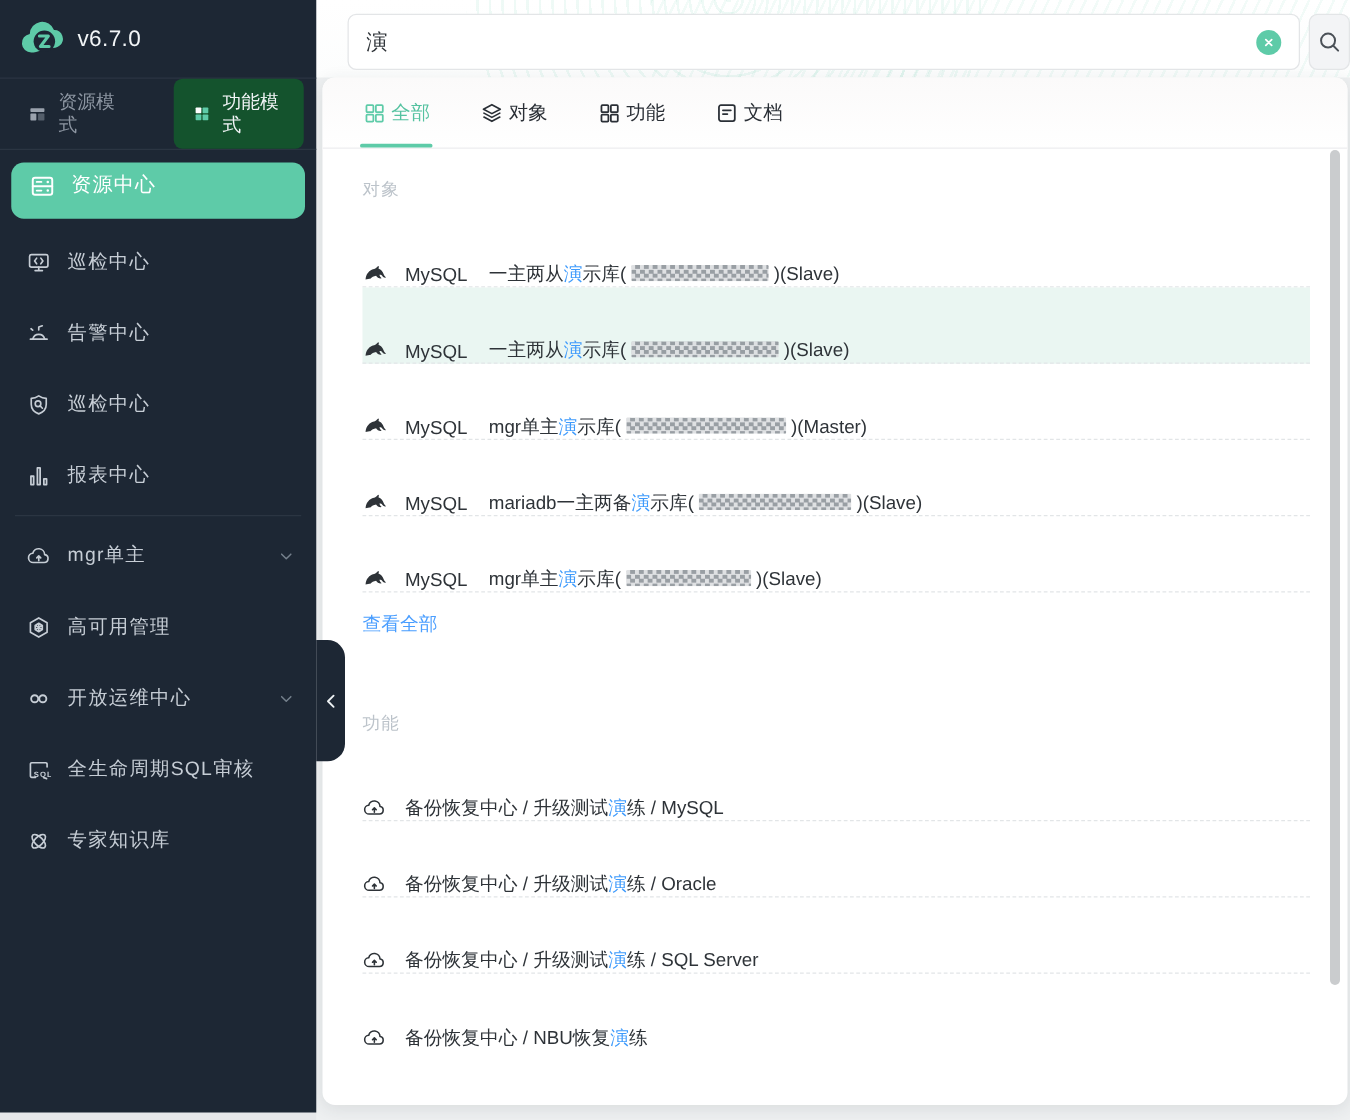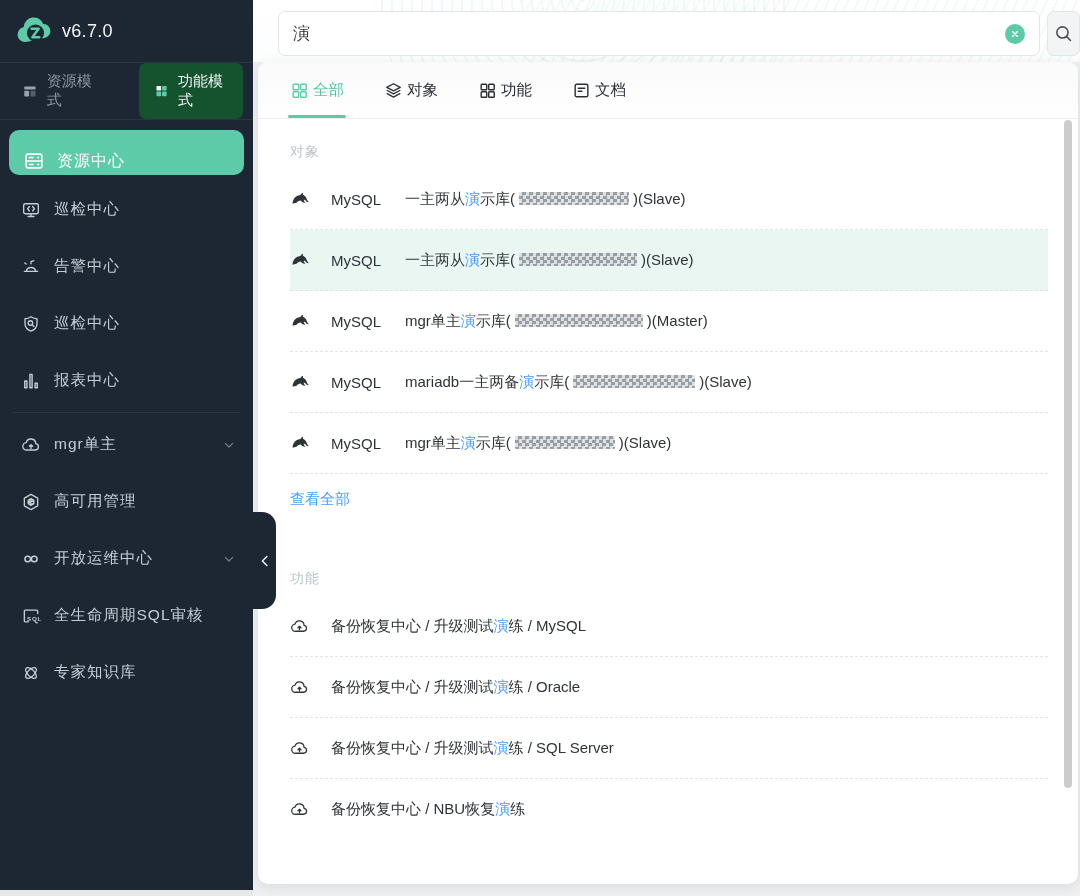--- a/index.html
+++ b/index.html
@@ -19,22 +19,22 @@
   .logo-mark { width:40px; height:34px; }
   .version { color:#f2f5f7; font-size:18px; font-weight:500; letter-spacing:.3px; }
   .side-divider-full { height:1px; background:#2b3542; }
   .mode-row { display:flex; align-items:center; justify-content:space-between; padding:9px 10px 9px 22px; height:56px;gap:42px; }
   .mode-item { display:flex; align-items:center; gap:9px; font-size:15px; color:#8d96a2; cursor:pointer; }
   .mode-item.active {
     background:#14532d; border-radius:7px; padding:9px 15px; color:#f1f4f6;
   }
   .nav-active {
     margin:10px 9px 6px 9px; height:45px; border-radius:10px;
-    background:#5ecba8; color:#ffffff; display:flex; align-items:flex-end; gap:12px;
-    padding:3px 14px; font-size:16px; letter-spacing:1px; cursor:pointer;
+    background:#5ecba8; color:#ffffff; display:flex; align-items:flex-start; gap:12px;
+    padding:8px 14px; font-size:16px; letter-spacing:1px; cursor:pointer;
   }
   .nav-list { list-style:none; }
   .nav-item {
     display:flex; align-items:center; gap:13px; height:57px; padding:0 16px 0 21px;
     color:#c6cdd5; font-size:15.5px; letter-spacing:1px; cursor:pointer;
   }
   .nav-item .chev { margin-left:auto; color:#75808c; }
   .side-divider-inset { height:1px; background:#2b3542; margin:3px 12px; }
 
   
@@ -99,21 +99,21 @@
   .tab.active::after {
     content:""; position:absolute; left:-2px; right:-2px; bottom:0; height:3px;
     background:#5ecba8; border-radius:2px;
   }
   .tab svg { width:19px; height:19px; }
 
   .section-label { margin:24px 30px 8px 32px; font-size:14px; color:#bcc3ca; letter-spacing:1px; }
   .section-label.second { margin-top:56px; }
   .list { margin:0 30px 0 32px; }
   .row {
-    height:61px; display:flex; align-items:center; gap:22px;
+    height:61px; display:flex; align-items:flex-end; gap:15px;
     border-bottom:1px dashed #e2e5e7; font-size:15px; color:#2e3338; cursor:pointer;
   }
   .row:last-child { border-bottom:none; }
   .list.objects .row:last-child { border-bottom:1px dashed #e2e5e7; }
   .row.hl-row { background:#eaf6f2; }
   .row-icon { width:19px; height:19px; flex:0 0 auto; color:#2e3338; }
   .engine { font-weight:400; margin-right:2px; }
   .kw { color:#3f9bfc; }
   .redacted {
     display:inline-block; height:13px; vertical-align:-1px; margin:0 4px;

